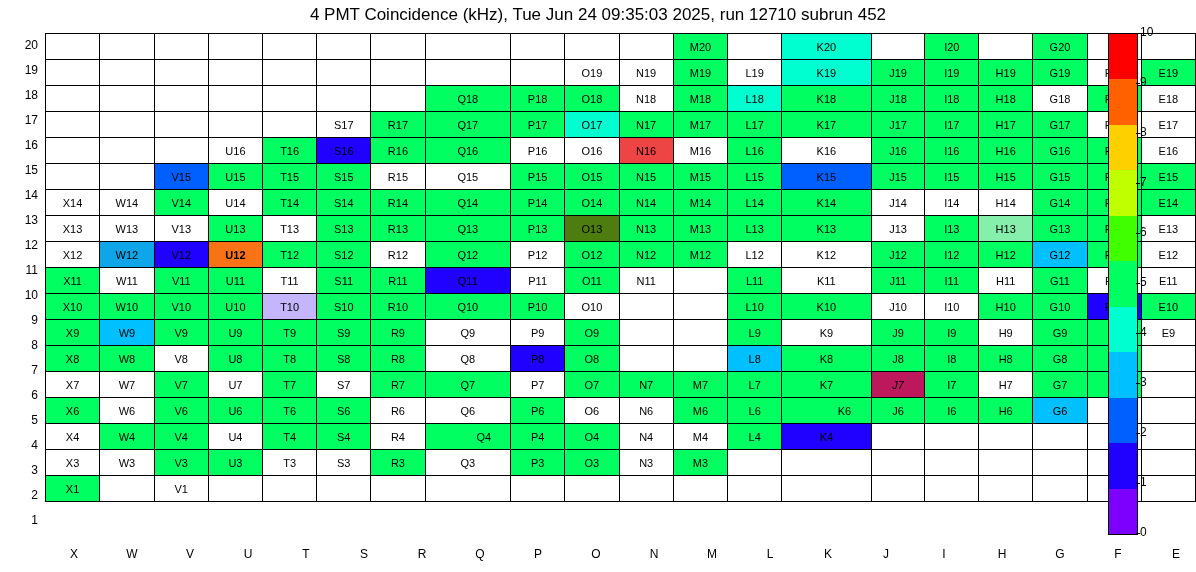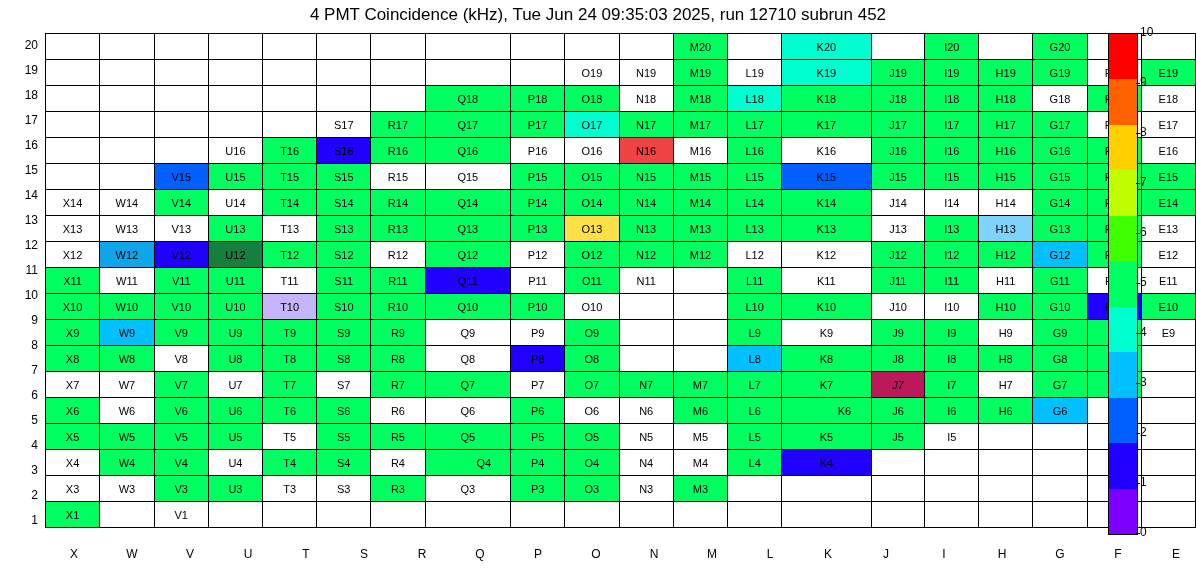--- a/index.html
+++ b/index.html
@@ -205,37 +205,37 @@
         <tr>
           <td style="background: rgb(255, 255, 255);">X13</td>
           <td style="background: rgb(255, 255, 255);">W13</td>
           <td style="background: rgb(255, 255, 255);">V13</td>
           <td style="background: rgb(0, 255, 96);">U13</td>
           <td style="background: rgb(255, 255, 255);">T13</td>
           <td style="background: rgb(0, 255, 96);">S13</td>
           <td style="background: rgb(0, 255, 96);">R13</td>
           <td style="background: rgb(0, 255, 96);">Q13</td>
           <td style="background: rgb(0, 255, 96);">P13</td>
-          <td style="background: #fde047;">O13</td>
+          <td style="background: #4d7c0f;">O13</td>
           <td style="background: rgb(0, 255, 96);">N13</td>
           <td style="background: rgb(0, 255, 96);">M13</td>
           <td style="background: rgb(0, 255, 96);">L13</td>
           <td style="background: rgb(0, 255, 96);">K13</td>
           <td style="background: rgb(255, 255, 255);">J13</td>
           <td style="background: rgb(0, 255, 96);">I13</td>
-          <td style="background: #7dd3fc;">H13</td>
+          <td style="background: #86efac;">H13</td>
           <td style="background: rgb(0, 255, 96);">G13</td>
           <td style="background: rgb(0, 255, 96);">F13</td>
           <td style="background: rgb(255, 255, 255);">E13</td>
         </tr>
         <tr>
           <td style="background: rgb(255, 255, 255);">X12</td>
           <td style="background: #0ea5e9;">W12</td>
           <td style="background: rgb(32, 0, 255);">V12</td>
-          <td style="background: #15803d;">U12</td>
+          <td style="background: #f97316; font-weight: bold;">U12</td>
           <td style="background: rgb(0, 255, 96);">T12</td>
           <td style="background: rgb(0, 255, 96);">S12</td>
           <td style="background: rgb(255, 255, 255);">R12</td>
           <td style="background: rgb(0, 255, 96);">Q12</td>
           <td style="background: rgb(255, 255, 255);">P12</td>
           <td style="background: rgb(0, 255, 96);">O12</td>
           <td style="background: rgb(0, 255, 96);">N12</td>
           <td style="background: rgb(0, 255, 96);">M12</td>
           <td style="background: rgb(255, 255, 255);">L12</td>
           <td style="background: rgb(255, 255, 255);">K12</td>
@@ -368,42 +368,20 @@
           <td style="background: rgb(0, 255, 96);">P6</td>
           <td style="background: rgb(255, 255, 255);">O6</td>
           <td style="background: rgb(255, 255, 255);">N6</td>
           <td style="background: rgb(0, 255, 96);">M6</td>
           <td style="background: rgb(0, 255, 96);">L6</td>
           <td style="background: rgb(0, 255, 96); padding-left: 36px;">K6</td>
           <td style="background: rgb(0, 255, 96);">J6</td>
           <td style="background: rgb(0, 255, 96);">I6</td>
           <td style="background: rgb(0, 255, 96);">H6</td>
           <td style="background: rgb(0, 192, 255);">G6</td>
-          <td style="background: rgb(255, 255, 255);"></td>
-          <td style="background: rgb(255, 255, 255);"></td>
-        </tr>
-        <tr>
-          <td style="background: rgb(0, 255, 96);">X5</td>
-          <td style="background: rgb(0, 255, 96);">W5</td>
-          <td style="background: rgb(0, 255, 96);">V5</td>
-          <td style="background: rgb(0, 255, 96);">U5</td>
-          <td style="background: rgb(255, 255, 255);">T5</td>
-          <td style="background: rgb(0, 255, 96);">S5</td>
-          <td style="background: rgb(0, 255, 96);">R5</td>
-          <td style="background: rgb(0, 255, 96);">Q5</td>
-          <td style="background: rgb(0, 255, 96);">P5</td>
-          <td style="background: rgb(0, 255, 96);">O5</td>
-          <td style="background: rgb(255, 255, 255);">N5</td>
-          <td style="background: rgb(255, 255, 255);">M5</td>
-          <td style="background: rgb(0, 255, 96);">L5</td>
-          <td style="background: rgb(0, 255, 96);">K5</td>
-          <td style="background: rgb(0, 255, 96);">J5</td>
-          <td style="background: rgb(255, 255, 255);">I5</td>
-          <td style="background: rgb(255, 255, 255);"></td>
-          <td style="background: rgb(255, 255, 255);"></td>
           <td style="background: rgb(255, 255, 255);"></td>
           <td style="background: rgb(255, 255, 255);"></td>
         </tr>
         <tr>
           <td style="background: rgb(255, 255, 255);">X4</td>
           <td style="background: rgb(0, 255, 96);">W4</td>
           <td style="background: rgb(0, 255, 96);">V4</td>
           <td style="background: rgb(255, 255, 255);">U4</td>
           <td style="background: rgb(0, 255, 96);">T4</td>
           <td style="background: rgb(0, 255, 96);">S4</td>

